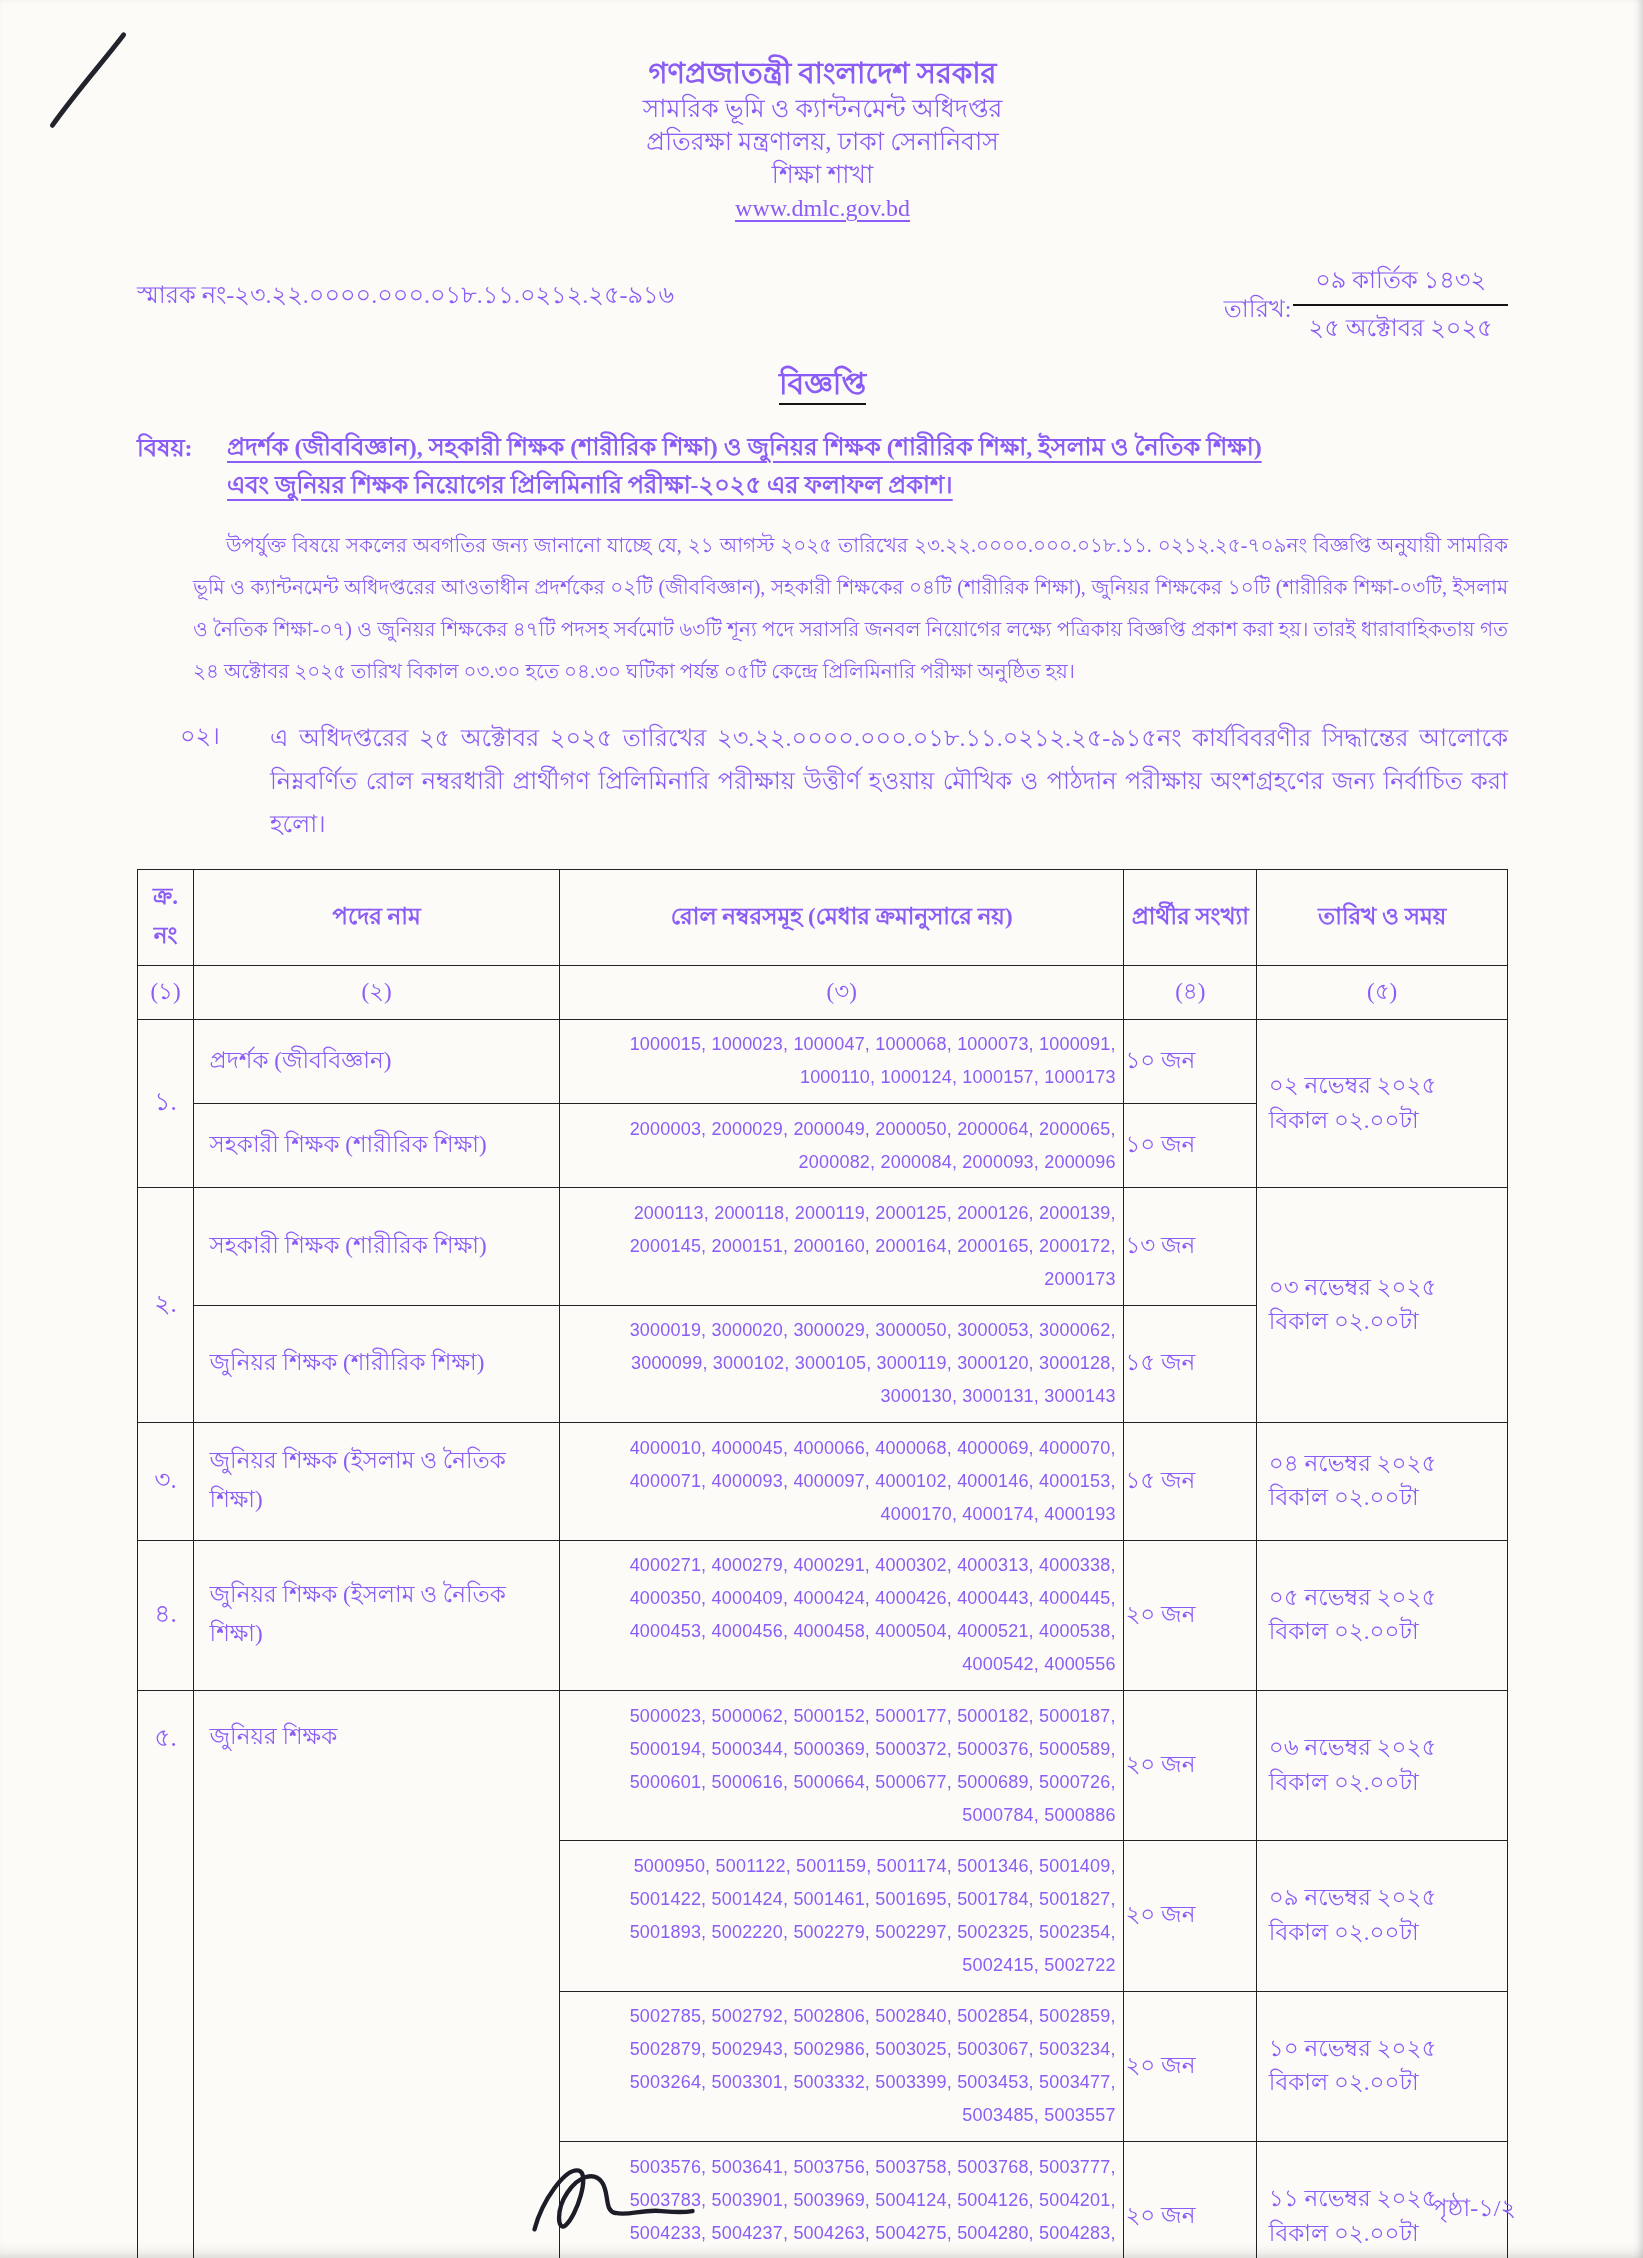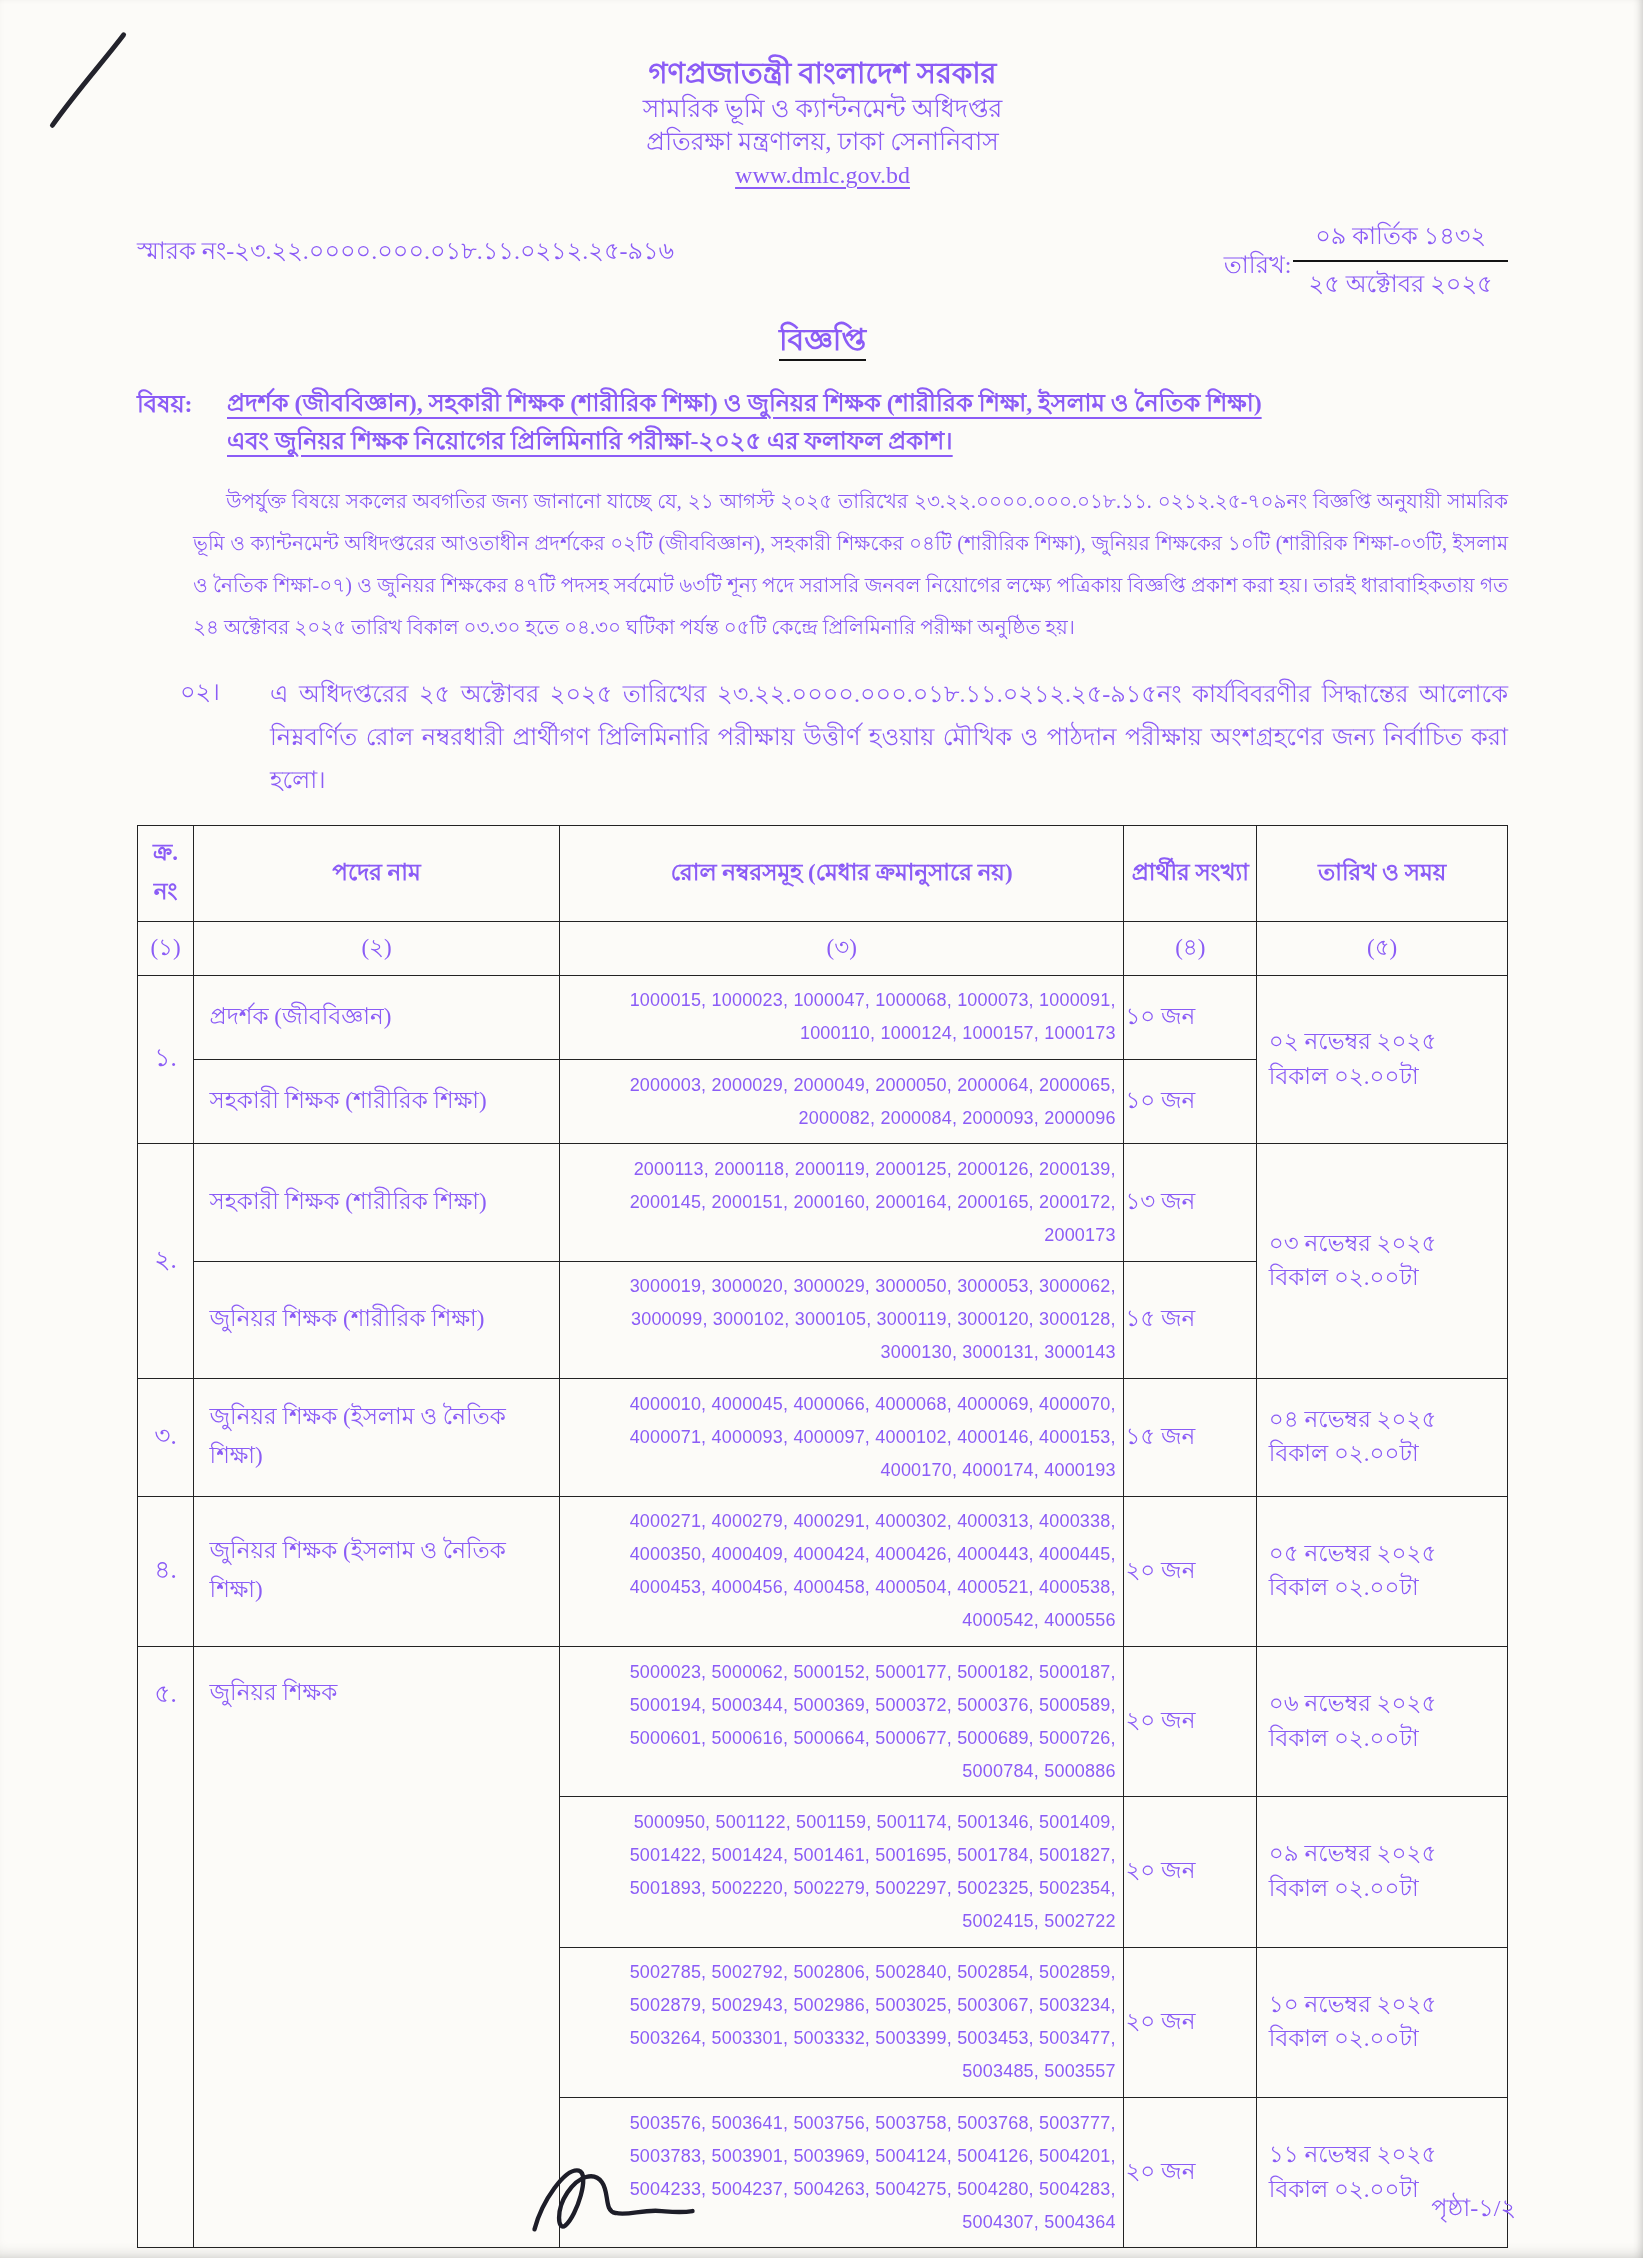--- a/index.html
+++ b/index.html
@@ -12,21 +12,21 @@
   }
   .content{padding:54px 135px 0 137px;}
 
   .pen-slash{position:absolute;left:35px;top:27px;}
 
   .doc-header{text-align:center;line-height:1.32;}
   .gov-line{font-size:29px;font-weight:700;}
   .dept-line,.ministry-line,.section-line{font-size:25px;}
   .site-link{font-size:24px;text-decoration:underline;text-underline-offset:3.9px;display:inline-block;margin-top:1.9px;font-family:"Liberation Serif",serif;}
 
-  .memo-row{display:flex;justify-content:space-between;align-items:flex-start;margin-top:25px;font-family:Liberation Serif, serif;}
+  .memo-row{display:flex;justify-content:space-between;align-items:flex-start;margin-top:36px;font-family:Liberation Serif, serif;}
   .memo-number{font-size:24px;padding-top:15.4px;}
   .date-block{display:flex;align-items:center;font-size:24px;}
   .date-label{padding-top:9.7px;}
   .date-stack{text-align:center;margin-left:1.9px;}
   .date-bn{padding:0 15.4px 2.9px 15.4px;}
   .date-en{border-top:2.9px solid #141414;padding:2.9px 15.4px 0 15.4px;}
 
   .doc-title{text-align:center;margin-top:11.6px;}
   .doc-title span{font-size:30px;font-weight:700;border-bottom:2.9px solid #141414;padding-bottom:2.9px;}
 
@@ -64,20 +64,21 @@
   <svg class="pen-slash" width="106" height="111" viewBox="0 0 110 115">
     <path d="M92,8 C74,32 42,68 18,102" fill="none" stroke="#23232c" stroke-width="5" stroke-linecap="round"></path>
   </svg>
 
   <div class="content">
 
     <div class="doc-header">
       <div class="gov-line">গণপ্রজাতন্ত্রী বাংলাদেশ সরকার</div>
       <div class="dept-line">সামরিক ভূমি ও ক্যান্টনমেন্ট অধিদপ্তর</div>
       <div class="ministry-line">প্রতিরক্ষা মন্ত্রণালয়, ঢাকা সেনানিবাস</div>
+      <div class="section-line">শিক্ষা শাখা</div>
       <div><span class="site-link">www.dmlc.gov.bd</span></div>
     </div>
 
     <div class="memo-row">
       <div class="memo-number">স্মারক নং-২৩.২২.০০০০.০০০.০১৮.১১.০২১২.২৫-৯১৬</div>
       <div class="date-block">
         <span class="date-label">তারিখ:</span>
         <span class="date-stack">
           <span class="date-bn" style="display:block">০৯ কার্তিক ১৪৩২</span>
           <span class="date-en" style="display:block">২৫ অক্টোবর ২০২৫</span>

